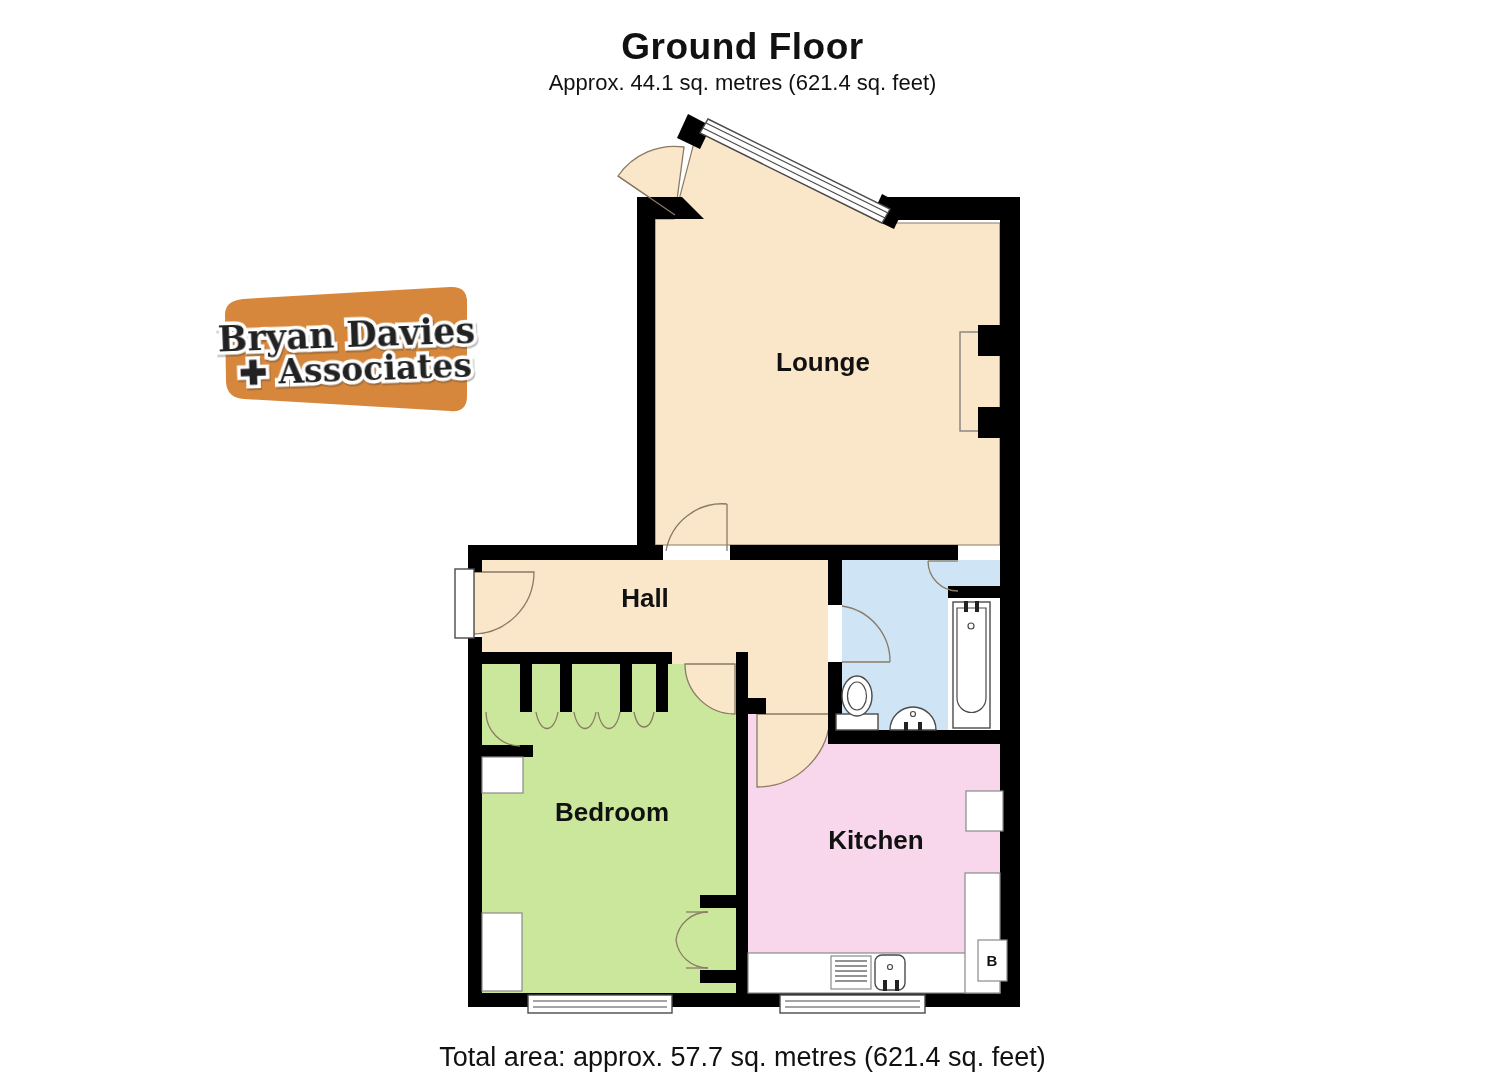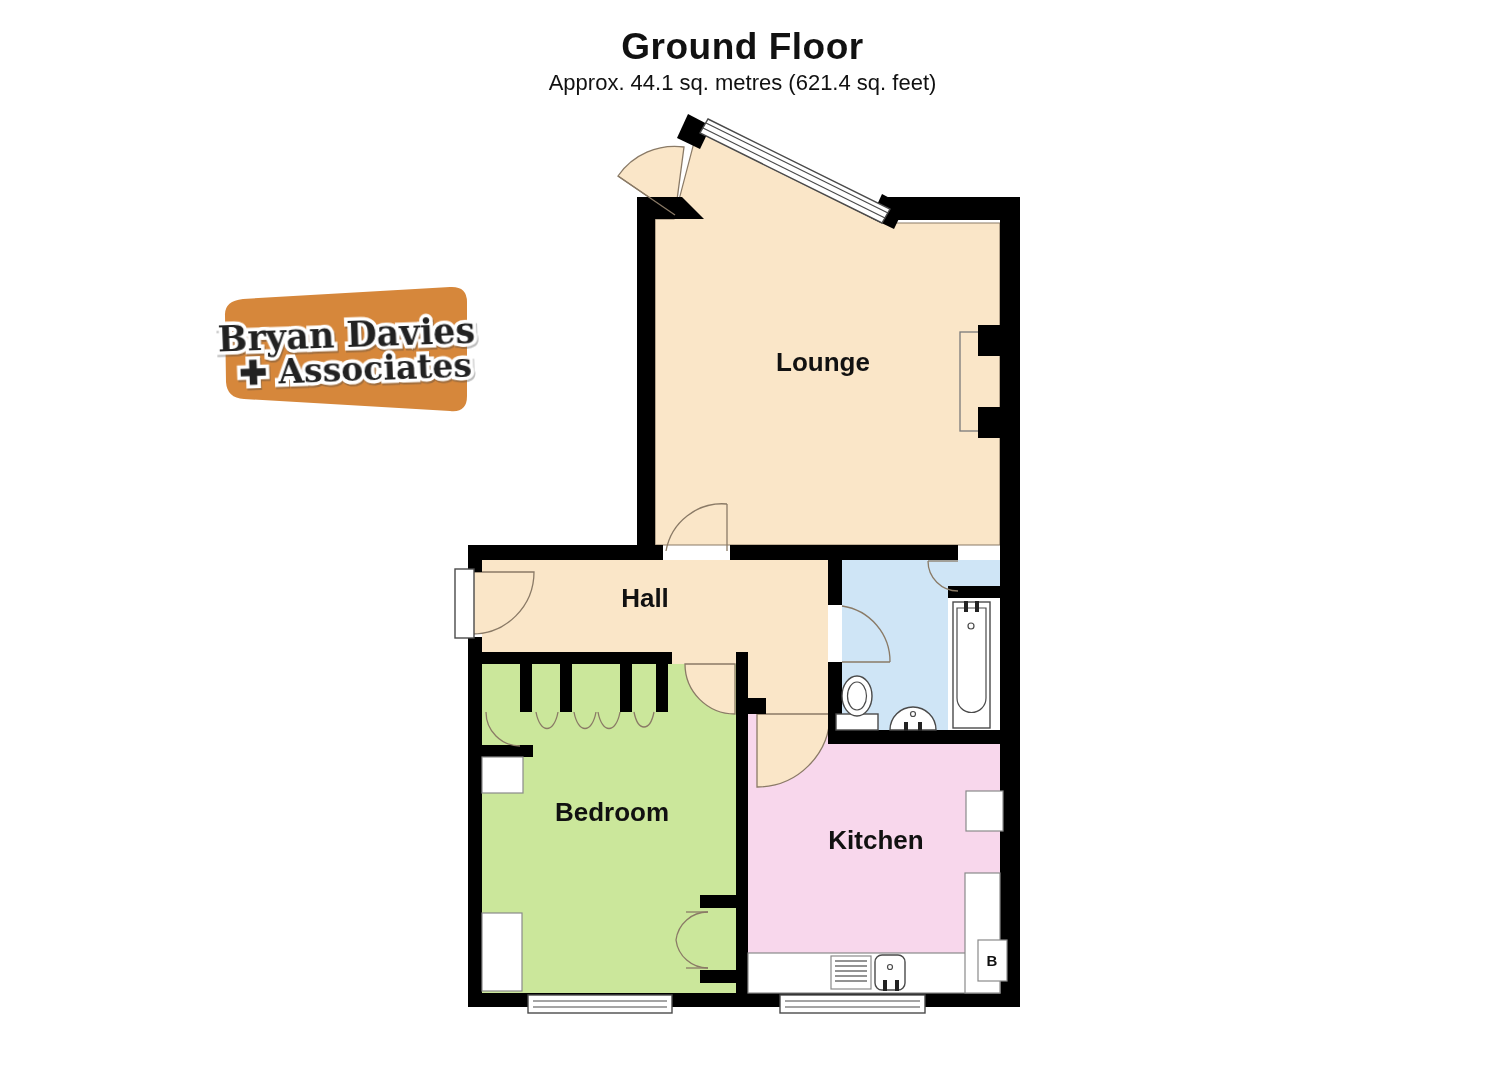--- a/index.html
+++ b/index.html
@@ -179,13 +179,14 @@
                Q227,398 226,382 L225,316 Q224,301 243,299 Z"></path>
       <g transform="rotate(-2 347 352)" style="filter: drop-shadow(1px 2px 0 rgba(60,60,60,0.35));">
         <text class="logo-text" x="347" y="347" font-size="35">Bryan Davies</text>
         <text class="logo-text" x="355" y="381" font-size="33">✚ Associates</text>
       </g>
     </g>
   </svg>
 
   <div id="title" class="overlay-text">Ground Floor</div>
   <div id="subtitle" class="overlay-text">Approx. 44.1 sq. metres (621.4 sq. feet)</div>
+  <div id="footer" class="overlay-text">Total area: approx. 57.7 sq. metres (621.4 sq. feet)</div>
 </div>
 
 </body></html>

